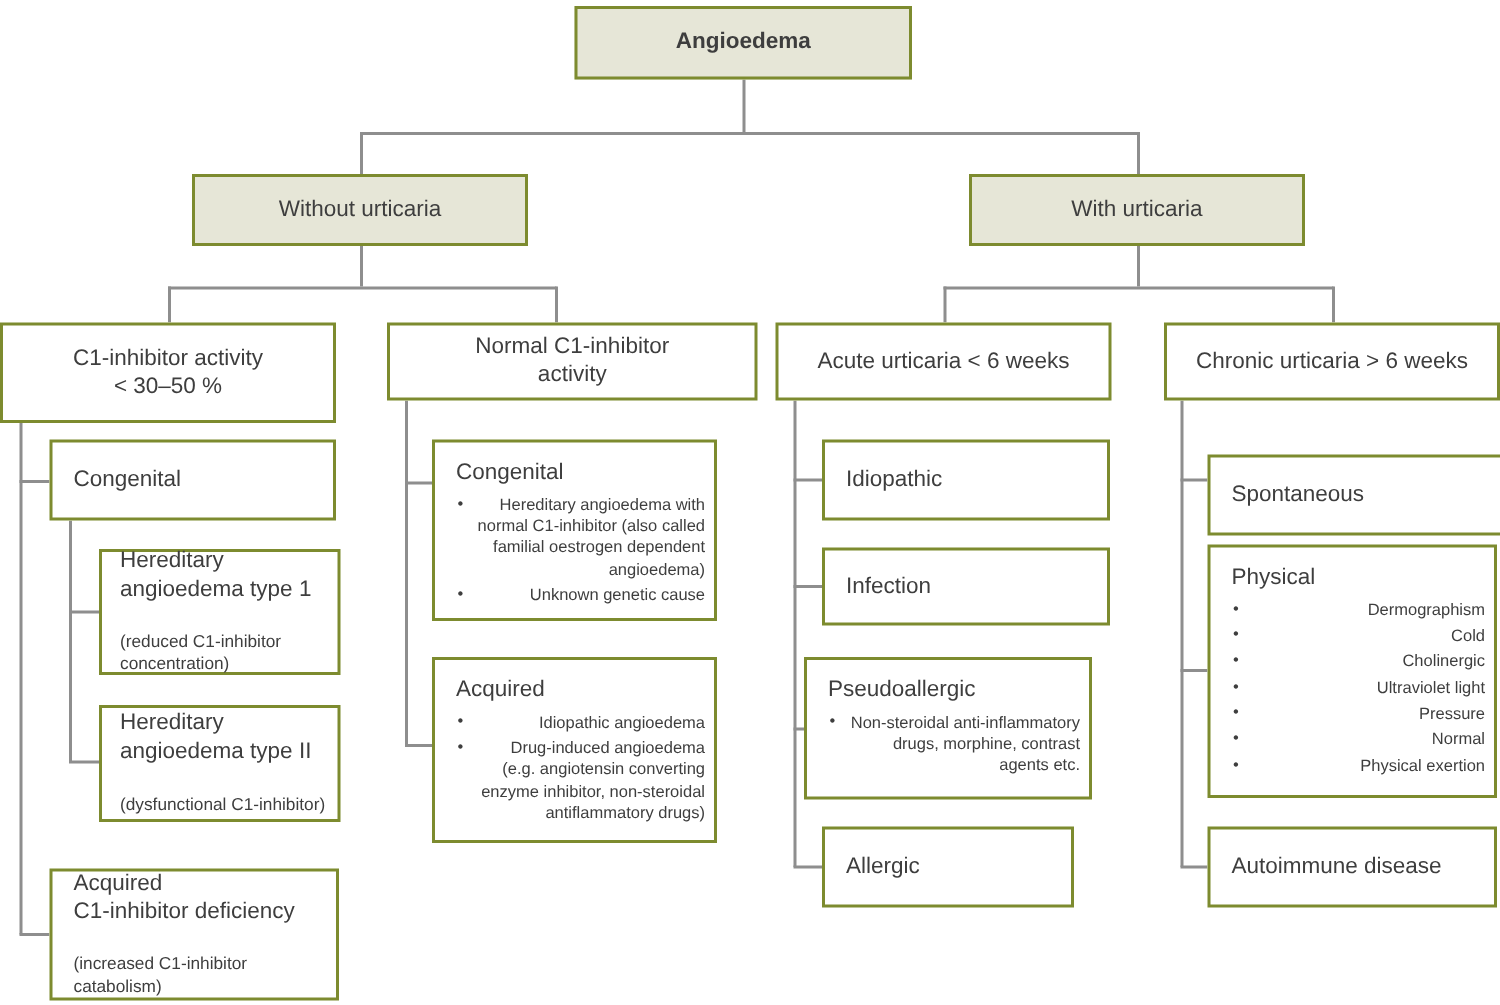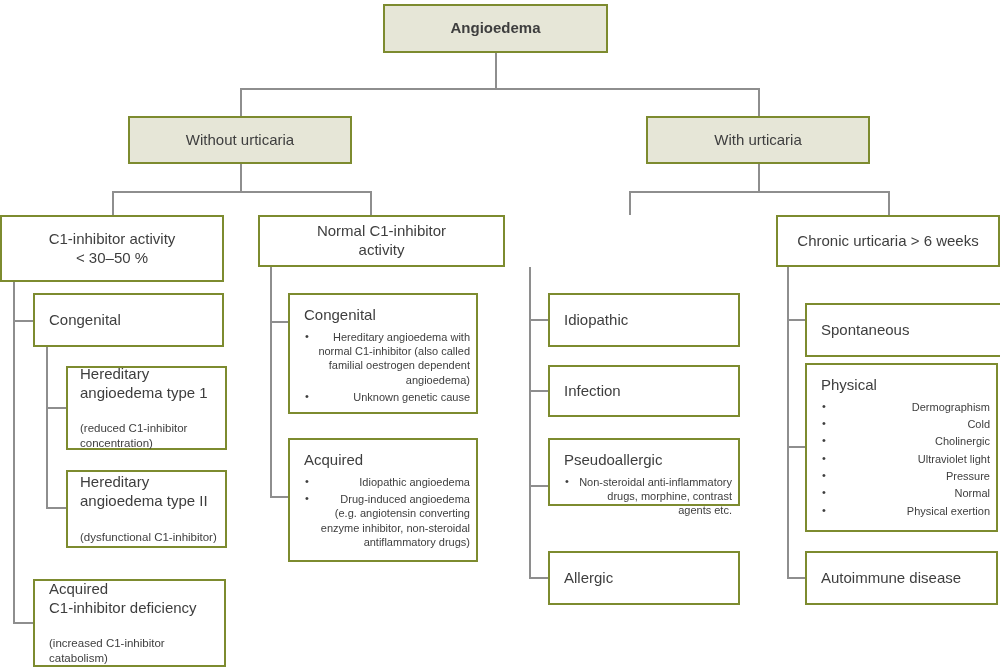--- a/index.html
+++ b/index.html
@@ -85,20 +85,23 @@
   </div>
 
   <div class="node center" style="left:0px;top:215px;width:224px;height:67px">
     <div class="t">C1-inhibitor activity</div>
     <div class="t">&lt; 30–50 %</div>
   </div>
   <div class="node center" style="left:258px;top:215px;width:247px;height:52px">
     <div class="t">Normal C1-inhibitor</div>
     <div class="t">activity</div>
   </div>
+  <div class="node center" style="left:517px;top:215px;width:224px;height:52px">
+    <div class="t">Acute urticaria &lt; 6 weeks</div>
+  </div>
   <div class="node center" style="left:776px;top:215px;width:224px;height:52px">
     <div class="t">Chronic urticaria &gt; 6 weeks</div>
   </div>
 
   <div class="node leftpad" style="left:33px;top:293px;width:191px;height:54px">
     <div class="t">Congenital</div>
   </div>
   <div class="node leftpad" style="left:66px;top:366px;width:161px;height:84px;padding-left:12px">
     <div class="t">Hereditary</div>
     <div class="t">angioedema type 1</div>
@@ -129,27 +132,27 @@
       <li>Drug-induced angioedema (e.g. angiotensin converting enzyme inhibitor, non-steroidal antiflammatory drugs)</li>
     </ul>
   </div>
 
   <div class="node leftpad" style="left:548px;top:293px;width:192px;height:54px">
     <div class="t">Idiopathic</div>
   </div>
   <div class="node leftpad" style="left:548px;top:365px;width:192px;height:52px">
     <div class="t">Infection</div>
   </div>
-  <div class="node top" style="left:548px;top:438px;width:192px;height:68px">
+  <div class="node top" style="left:536px;top:438px;width:192px;height:95px">
     <div class="t">Pseudoallergic</div>
     <ul class="b">
       <li>Non-steroidal anti-inflammatory drugs, morphine, contrast agents etc.</li>
     </ul>
   </div>
-  <div class="node leftpad" style="left:548px;top:551px;width:192px;height:54px">
+  <div class="node leftpad" style="left:548px;top:551px;width:168px;height:54px">
     <div class="t">Allergic</div>
   </div>
 
   <div class="node leftpad" style="left:805px;top:303px;width:217px;height:54px">
     <div class="t">Spontaneous</div>
   </div>
   <div class="node top" style="left:805px;top:363px;width:193px;height:169px">
     <div class="t">Physical</div>
     <ul class="b">
       <li>Dermographism</li>

